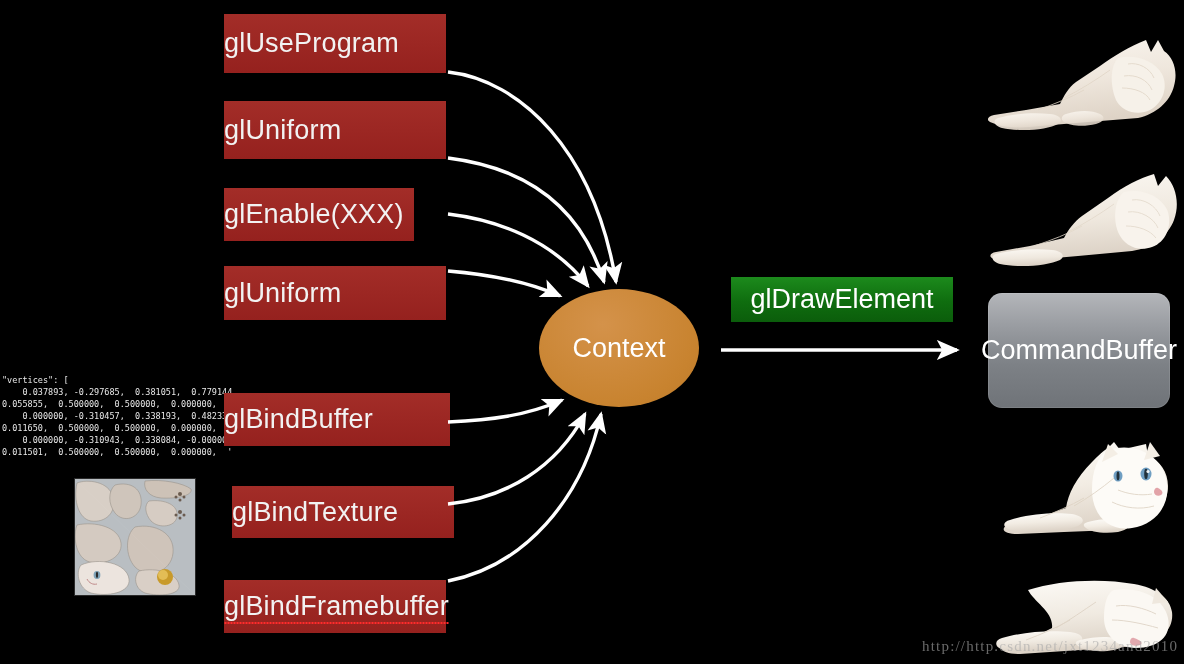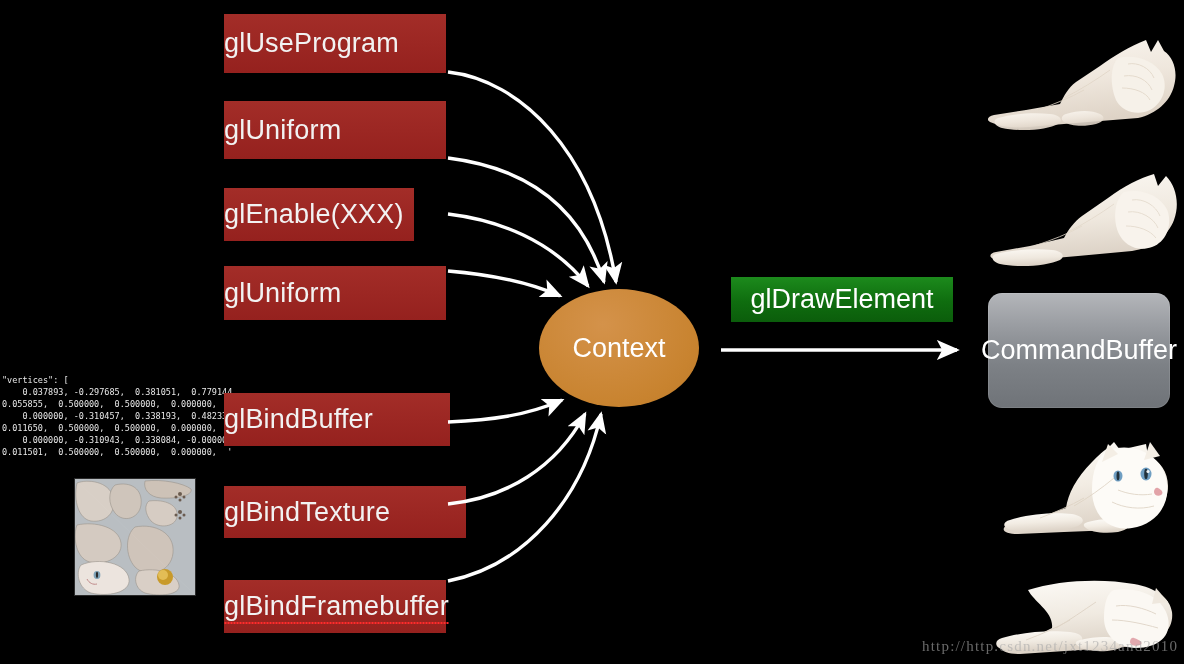--- a/index.html
+++ b/index.html
@@ -193,21 +193,21 @@
   </div>
   <div class="cmd-box" style="left: 224px; top: 188px; width: 190px; height: 53px; background-color: rgb(158, 39, 35);">
     <span class="label">glEnable(XXX)</span>
   </div>
   <div class="cmd-box" style="left: 224px; top: 266px; width: 222px; height: 54px; background-color: rgb(158, 39, 35);">
     <span class="label">glUniform</span>
   </div>
   <div class="cmd-box" style="left: 224px; top: 393px; width: 226px; height: 53px; background-color: rgb(158, 39, 35);">
     <span class="label">glBindBuffer</span>
   </div>
-  <div class="cmd-box" style="left: 224px; top: 486px; width: 242px; height: 52px; background-color: rgb(158, 39, 35);">
+  <div class="cmd-box" style="left: 232px; top: 486px; width: 222px; height: 52px; background-color: rgb(158, 39, 35);">
     <span class="label">glBindTexture</span>
   </div>
   <div class="cmd-box misspelled" style="left: 224px; top: 580px; width: 222px; height: 53px; background-color: rgb(158, 39, 35);">
     <span class="label">glBindFramebuffer</span>
   </div>
 
   <svg id="arrows" viewBox="0 0 1184 664" xmlns="http://www.w3.org/2000/svg">
     <defs>
       <marker id="ah" markerWidth="7" markerHeight="7" refX="5.6" refY="3" orient="auto" markerUnits="strokeWidth">
         <path d="M0,0.2 L6.4,3 L0,5.8 L1.5,3 Z" fill="#ffffff"></path>

